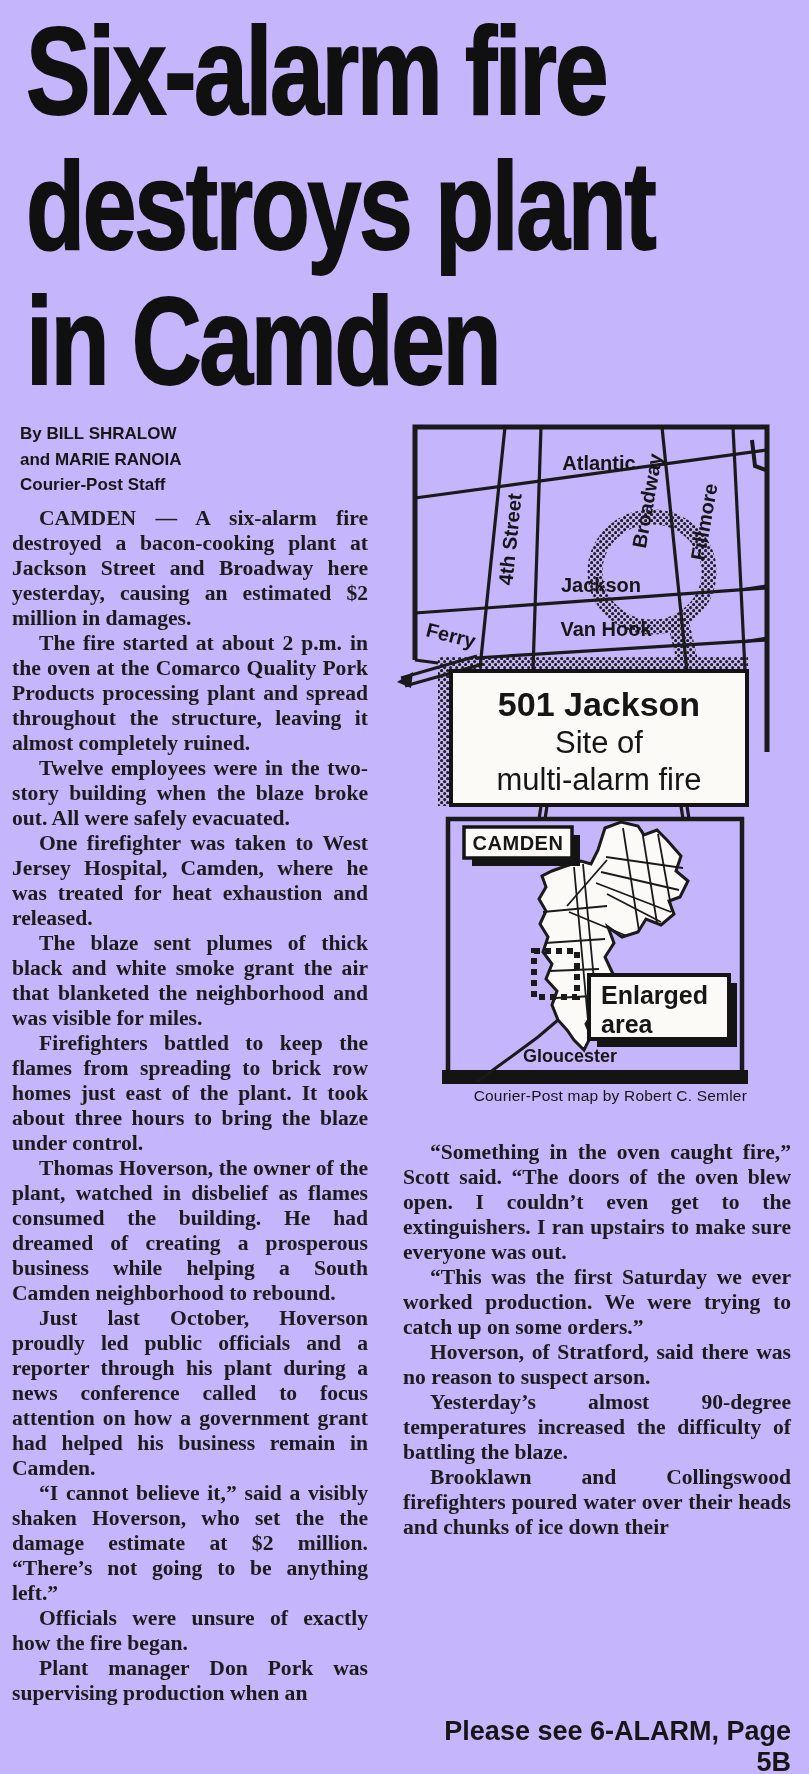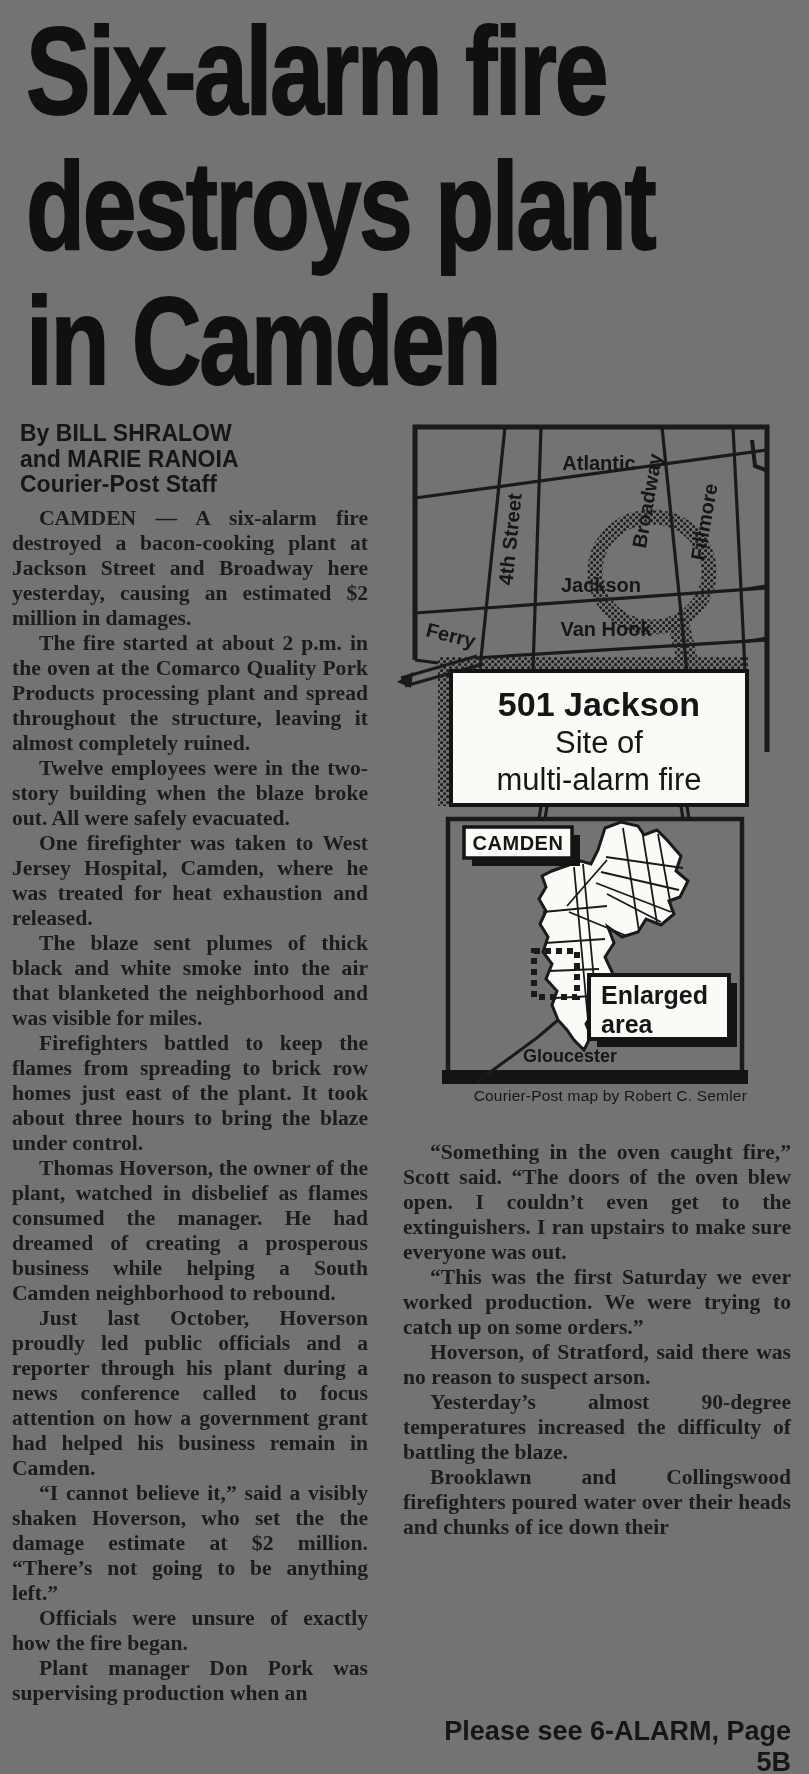--- a/index.html
+++ b/index.html
@@ -1,25 +1,25 @@
 <!DOCTYPE html>
 <html><head>
 <meta charset="utf-8">
 <style>
   html,body{margin:0;padding:0;background:#8a8a8a;}
-  .page{position:relative;width:809px;height:1774px;background:#737373;overflow:hidden;
+  .page{position:relative;width:809px;height:1774px;background:#c4b5fd;overflow:hidden;
         font-family:"Liberation Serif",serif;color:#1b1b1b;}
   .headline{position:absolute;left:26px;top:4px;width:980px;
         font-family:"Liberation Sans",sans-serif;font-weight:bold;
         font-size:124px;line-height:135px;letter-spacing:-3px;color:#101010;
         -webkit-text-stroke:1.8px #101010;
         transform:scaleX(0.78);transform-origin:0 0;white-space:nowrap;}
   .byline{position:absolute;left:20px;top:421px;
         font-family:"Liberation Sans",sans-serif;font-weight:bold;
-        font-size:23px;line-height:25.5px;color:#161616;}
+        font-size:17px;line-height:25.5px;color:#161616;}
   .col{position:absolute;text-align:justify;font-size:21.6px;line-height:25px;color:#1c1c1c;}
   .col p{margin:0;text-indent:27px;font-weight:bold;}
   .col p.cont{text-indent:0;}
   .col-left{left:12px;top:506px;width:356px;}
   .col-right{left:403px;top:1140px;width:388px;}
   .see-note{position:absolute;left:403px;top:1716px;width:388px;text-align:right;
         font-family:"Liberation Sans",sans-serif;font-weight:bold;font-size:27px;color:#161616;}
   .map-fig{position:absolute;left:395px;top:420px;}
   .m-lbl{font-family:"Liberation Sans",sans-serif;font-weight:bold;fill:#161616;}
   .m-reg{font-family:"Liberation Sans",sans-serif;font-weight:normal;fill:#161616;}
@@ -40,23 +40,23 @@
     <div>By BILL SHRALOW</div>
     <div>and MARIE RANOIA</div>
     <div>Courier-Post Staff</div>
   </div>
 
   <div class="col col-left">
     <p>CAMDEN — A six-alarm fire destroyed a bacon-cooking plant at Jackson Street and Broadway here yesterday, causing an estimated $2 million in damages.</p>
     <p>The fire started at about 2 p.m. in the oven at the Comarco Quality Pork Products processing plant and spread throughout the structure, leaving it almost completely ruined.</p>
     <p>Twelve employees were in the two-story building when the blaze broke out. All were safely evacuated.</p>
     <p>One firefighter was taken to West Jersey Hospital, Camden, where he was treated for heat exhaustion and released.</p>
-    <p>The blaze sent plumes of thick black and white smoke into the air that blanketed the neighborhood and was visible for miles.</p>
+    <p>The blaze sent plumes of thick black and white smoke grant the air that blanketed the neighborhood and was visible for miles.</p>
     <p>Firefighters battled to keep the flames from spreading to brick row homes just east of the plant. It took about three hours to bring the blaze under control.</p>
-    <p>Thomas Hoverson, the owner of the plant, watched in disbelief as flames consumed the manager. He had dreamed of creating a prosperous business while helping a South Camden neighborhood to rebound.</p>
+    <p>Thomas Hoverson, the owner of the plant, watched in disbelief as flames consumed the building. He had dreamed of creating a prosperous business while helping a South Camden neighborhood to rebound.</p>
     <p>Just last October, Hoverson proudly led public officials and a reporter through his plant during a news conference called to focus attention on how a government grant had helped his business remain in Camden.</p>
     <p>“I cannot believe it,” said a visibly shaken Hoverson, who set the the damage estimate at $2 million. “There’s not going to be anything left.”</p>
     <p>Officials were unsure of exactly how the fire began.</p>
     <p>Plant manager Don Pork was supervising production when an</p>
   </div>
 
   <div class="col col-right">
     <p>“Something in the oven caught fire,” Scott said. “The doors of the oven blew open. I couldn’t even get to the extinguishers. I ran upstairs to make sure everyone was out.</p>
     <p>“This was the first Saturday we ever worked production. We were trying to catch up on some orders.”</p>
     <p>Hoverson, of Stratford, said there was no reason to suspect arson.</p>

